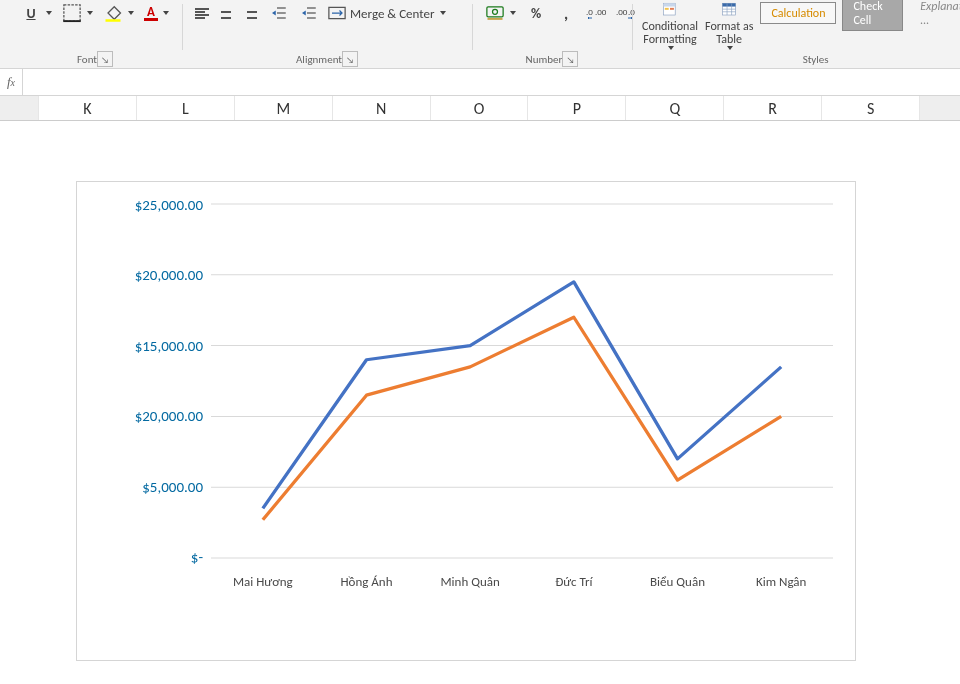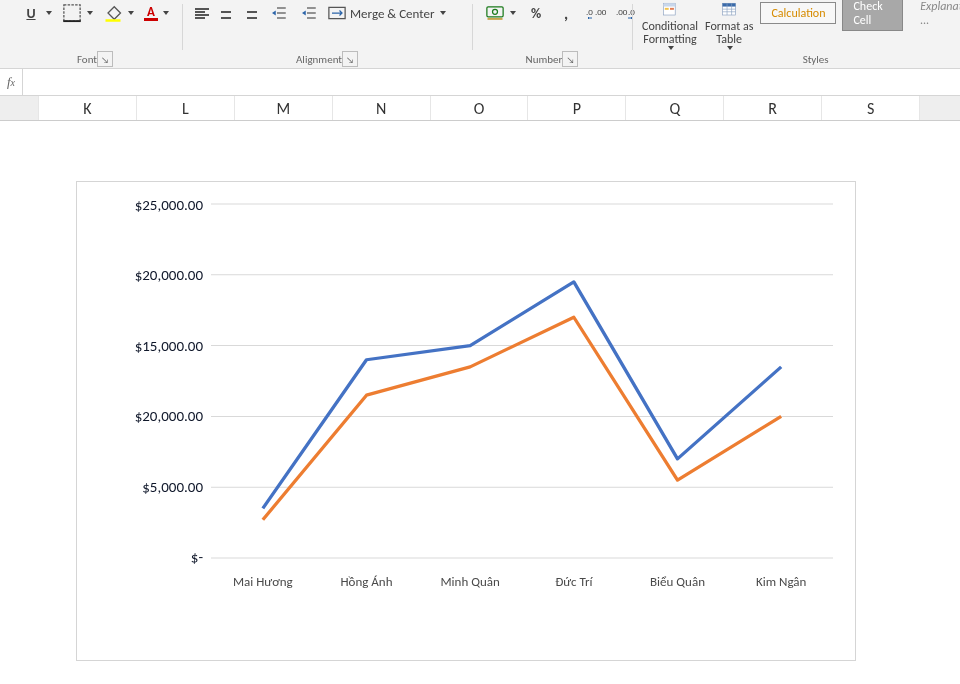--- a/index.html
+++ b/index.html
@@ -30,21 +30,21 @@
   
   .colheads{display:flex;border-bottom:1.5px solid #ccc;background:#fff;height:24px;font-size:16px;color:#333;}
   .colheads div{flex:1;display:flex;align-items:center;justify-content:center;border-right:1px solid #e6e6e6;position:relative;}
   .colheads div:first-child{flex:0 0 38px;background:#eee;}
   .colheads .last{flex:0 0 40px;background:#eee;border-right:none;}
   
   .sheet{position:relative;height:560px;background:#fff;}
   .chart-obj{position:absolute;left:76px;top:60px;width:780px;height:480px;border:1px solid #d5d5d5;background:#fff;padding:14px 22px 22px;box-sizing:border-box;}
   .chart-title{text-align:center;font-size:24px;color:#5a5a5a;font-weight:400;margin:4px 0 14px;}
   .plot-wrap{position:relative;display:flex;height:370px;}
-  .ylabels{display:flex;flex-direction:column;justify-content:space-between;width:112px;text-align:right;padding-right:8px;font-size:15px;color:#0f172a;box-sizing:border-box;}
+  .ylabels{display:flex;flex-direction:column;justify-content:space-between;width:112px;text-align:right;padding-right:8px;font-size:15px;color:#0369a1;box-sizing:border-box;}
   .plot{position:relative;flex:1;}
   .plot svg{position:absolute;inset:0;width:100%;height:100%;}
   .xcats{display:flex;margin-left:112px;margin-top:8px;font-size:13px;color:#4a4a4a;}
   .xcats div{flex:1;text-align:center;}
   .grid line{stroke:#d9d9d9;stroke-width:1;}
 </style>
 </head>
 <body>
 
 <div class="ribbon">

